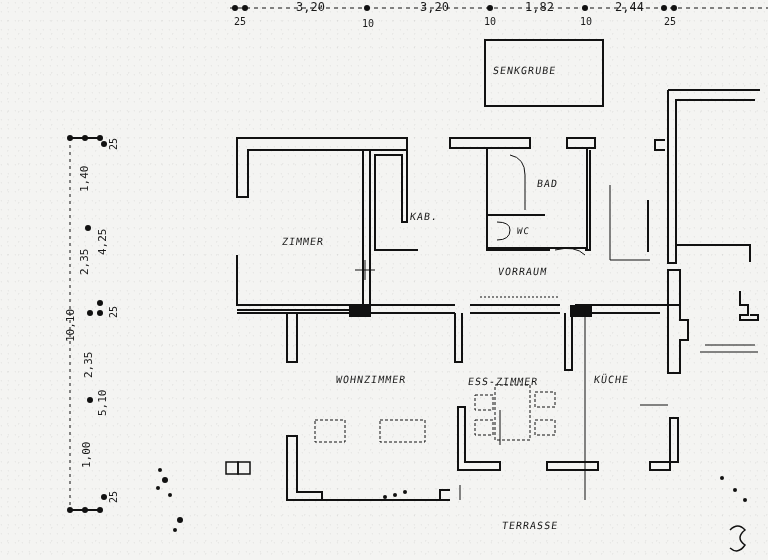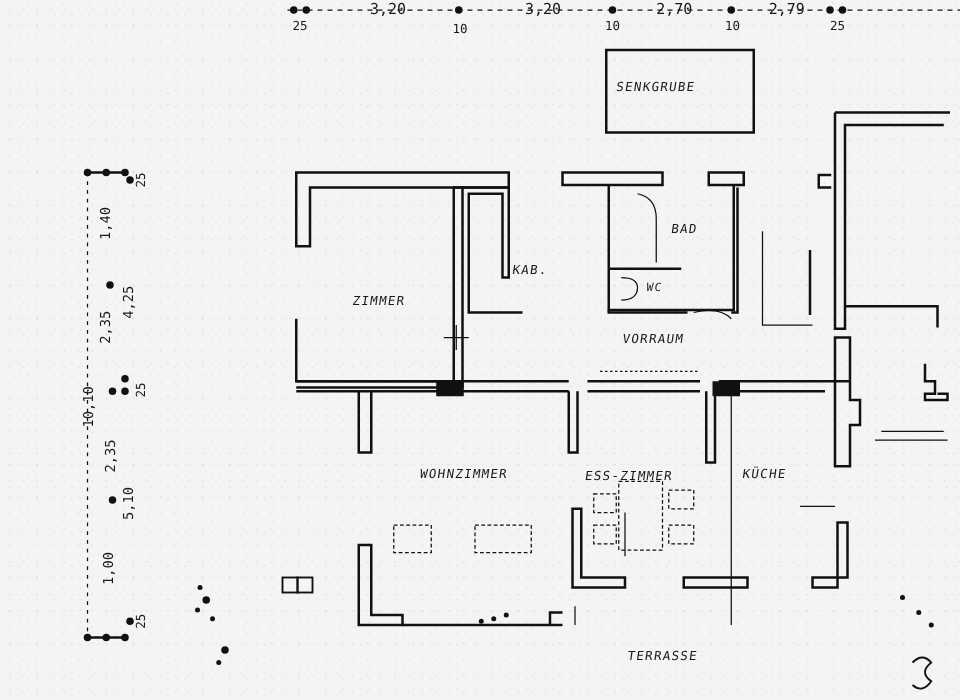--- a/index.html
+++ b/index.html
@@ -126,22 +126,22 @@
       <circle cx="745" cy="500" r="2"></circle>
     <circle cx="395" cy="495" r="2"></circle>
       <circle cx="405" cy="492" r="2"></circle>
       <circle cx="385" cy="497" r="2"></circle>
   </g>
   <path d="M730 530 Q738 522 745 530 Q735 538 745 545 Q738 555 730 548" stroke="#111" fill="none" stroke-width="1.5"></path>
 </svg>
 
 <div class="dim" style="left:296px;top:0px;">3,20</div>
 <div class="dim" style="left:420px;top:0px;">3,20</div>
-<div class="dim" style="left:525px;top:0px;">2,70</div>
-<div class="dim" style="left:615px;top:0px;">2,79</div>
+<div class="dim" style="left:525px;top:0px;">1,82</div>
+<div class="dim" style="left:615px;top:0px;">2,44</div>
 <div class="dim" style="left:234px;top:16px;font-size:10px;">25</div>
 <div class="dim" style="left:362px;top:18px;font-size:10px;">10</div>
 <div class="dim" style="left:484px;top:16px;font-size:10px;">10</div>
 <div class="dim" style="left:580px;top:16px;font-size:10px;">10</div>
 <div class="dim" style="left:664px;top:16px;font-size:10px;">25</div>
 
 <div class="vdim" style="left:78px;top:192px;">1,40</div>
 <div class="vdim" style="left:96px;top:255px;">4,25</div>
 <div class="vdim" style="left:78px;top:275px;">2,35</div>
 <div class="vdim" style="left:64px;top:342px;">10,10</div>

